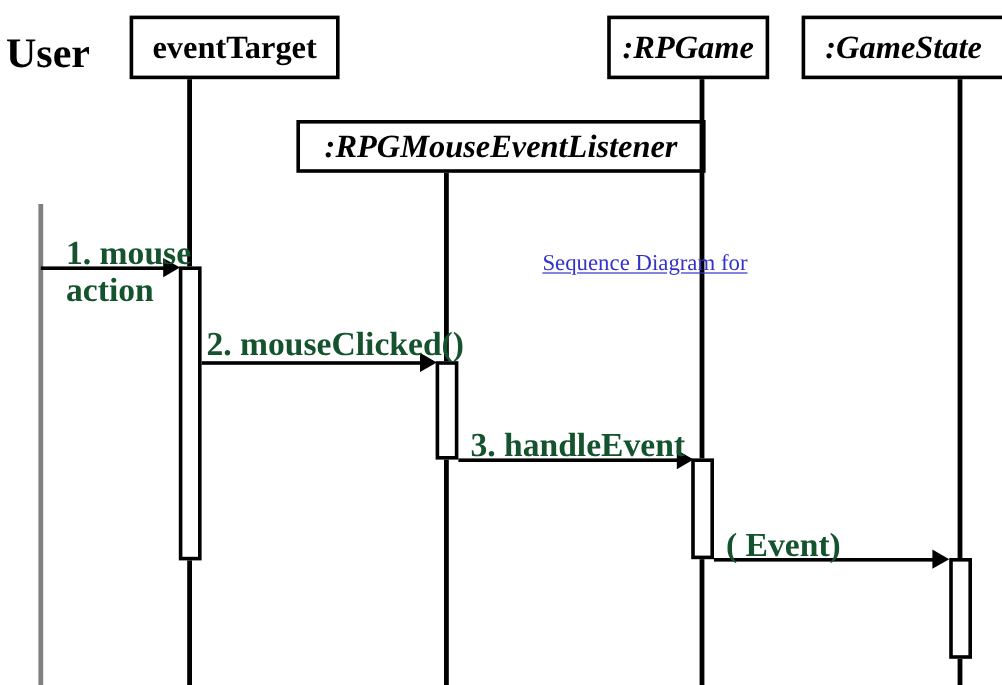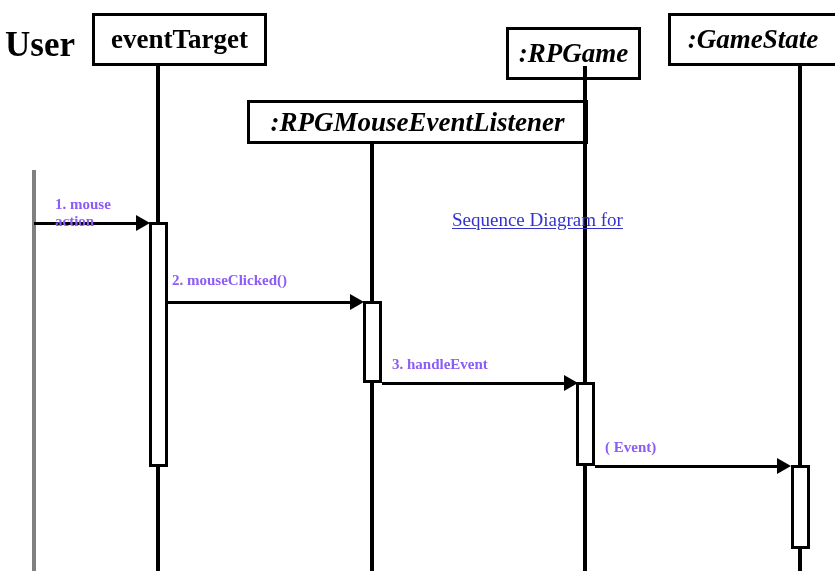--- a/index.html
+++ b/index.html
@@ -71,22 +71,22 @@
     position: absolute;
     width: 0;
     height: 0;
     border-top: 8px solid transparent;
     border-bottom: 8px solid transparent;
     border-left: 14px solid #000000;
   }
   .msg-label {
     position: absolute;
     font-weight: bold;
-    font-size: 15px;
-    color: #8b5cf6;
+    font-size: 28px;
+    color: #14532d;
     white-space: nowrap;
     line-height: 1.12;
   }
 
   
   .diagram-title {
     position: absolute;
     font-weight: normal;
     font-size: 19px;
     line-height: 1.3;
@@ -98,29 +98,29 @@
     text-underline-offset: 2px;
   }
 </style>
 </head>
 <body>
 
 <div id="canvas">
 
   <div class="actor-label" style="left:5px; top:27px;">User</div>
 
-  <div class="box" style="left:92px; top:13px; width:175px; height:53px;">
+  <div class="box" style="left:108px; top:13px; width:175px; height:53px;">
     <span class="box-label">eventTarget</span>
   </div>
 
   <div class="box" style="left:205px; top:100px; width:341px; height:44px;margin-left:42px;">
     <span class="box-label italic">:RPGMouseEventListener</span>
   </div>
 
-  <div class="box" style="left:506px; top:27px; width:135px; height:53px;">
+  <div class="box" style="left:506px; top:13px; width:135px; height:53px;">
     <span class="box-label italic">:RPGame</span>
   </div>
 
   <div class="box" style="left:668px; top:13px; width:170px; height:53px;">
     <span class="box-label italic">:GameState</span>
   </div>
 
   <div class="lifeline gray" style="left:32px; top:170px; height:401px;"></div>
 
   <div class="lifeline" style="left:156px; top:66px; height:505px;"></div>

